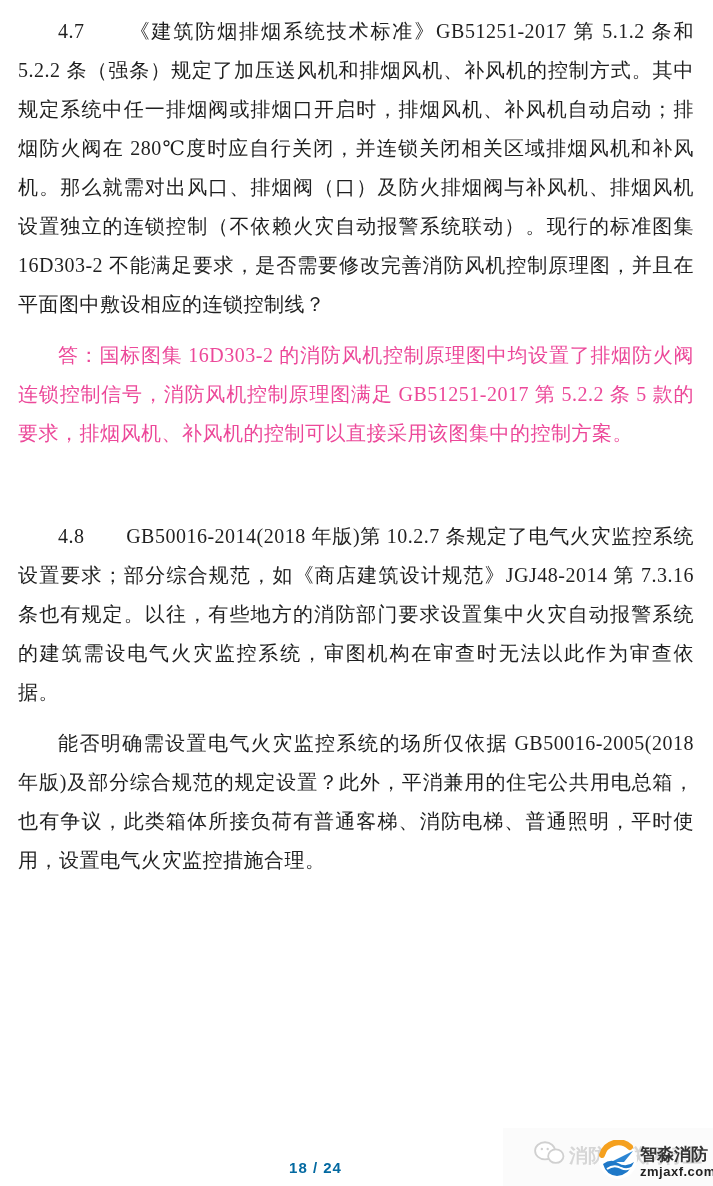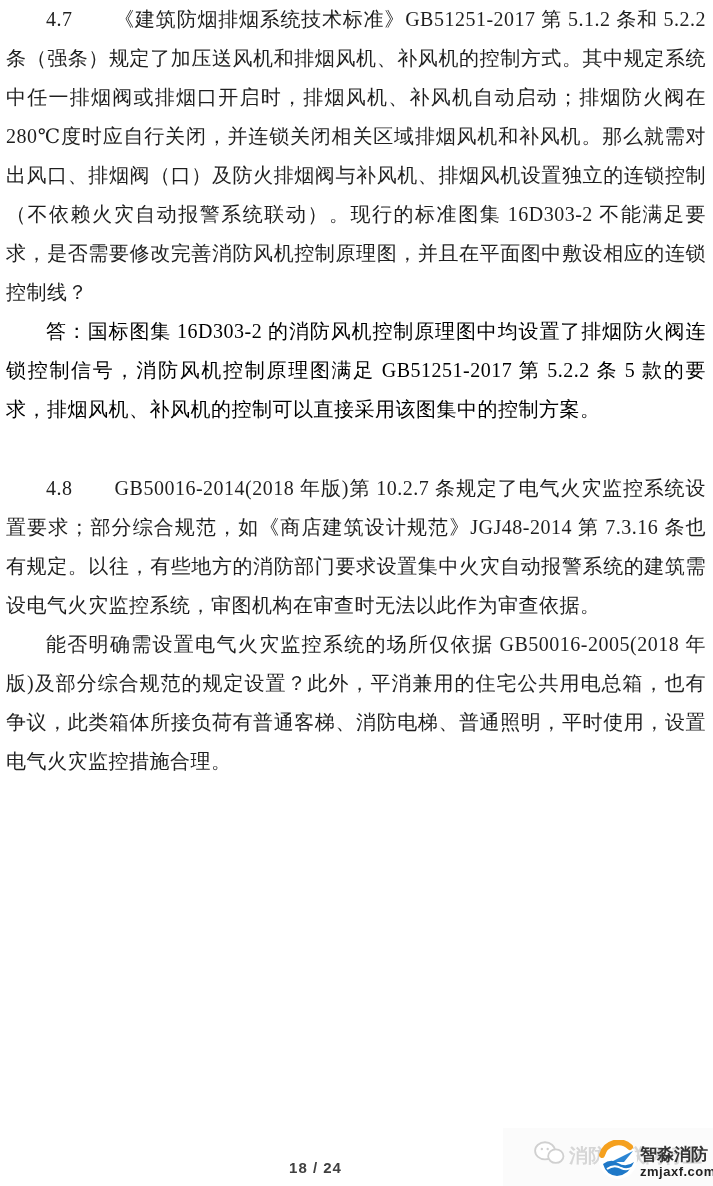--- a/index.html
+++ b/index.html
@@ -11,42 +11,42 @@
     overflow: hidden;
     font-family: "Liberation Serif", "DejaVu Serif", serif;
   }
   .content {
     position: absolute;
     top: 0;
     left: 6px;
     width: 700px;
   }
   .para {
-    margin: 0;
+    margin: 12px;
     font-size: 20px;
     line-height: 39px;
     letter-spacing: 0.5px;
     color: #1f1f1f;
     text-align: justify;
     text-indent: 2em;
   }
-  .para.red { color: #000000; }
+  .para.red { color: #ec4899; }
   .section-gap { height: 40px; }
 
   .page-number {
     position: absolute;
     bottom: 10px;
     left: 0;
     width: 631px;
     text-align: center;
     font-family: "Liberation Sans", sans-serif;
     font-weight: bold;
     font-size: 15px;
     letter-spacing: 1px;
-    color: #404040;
+    color: #0369a1;
   }
   .watermark {
     position: absolute;
     right: 0;
     bottom: 0;
     width: 210px;
     height: 58px;
     background: #fbfbfb;
   }
   .wm-gray {

